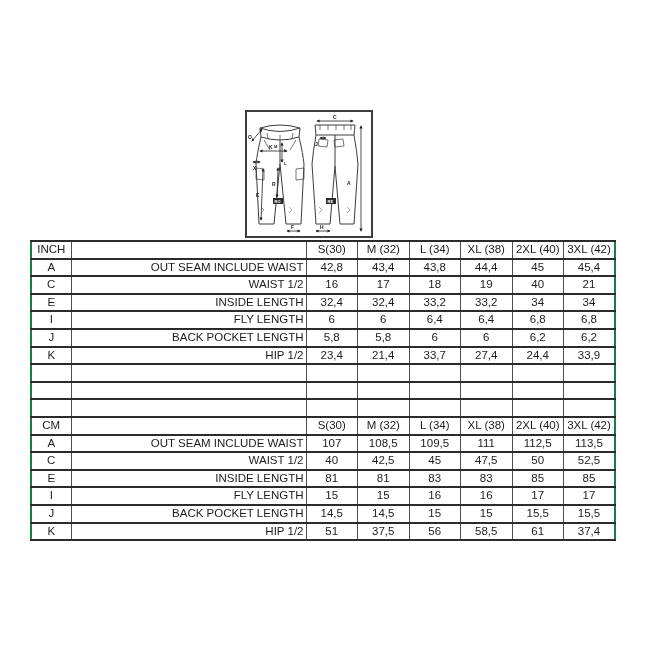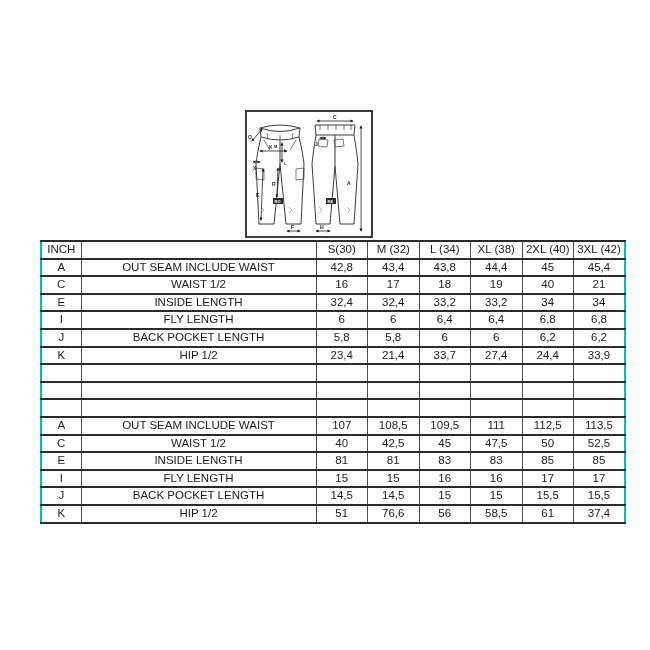--- a/index.html
+++ b/index.html
@@ -6,33 +6,33 @@
   body{
     width:650px;height:650px;position:relative;background:#ffffff;
     font-family:"Liberation Sans",sans-serif;color:#1c1c1c;
   }
   .diagram-box{
     position:absolute;left:245px;top:110px;width:124px;height:124px;
     border:2px solid #3d3d3d;background:#ffffff;
   }
   .diagram-box svg{display:block;}
   table.size{
-    position:absolute;left:40px;top:240px;width:586px;
+    position:absolute;left:30px;top:240px;width:586px;
     border-collapse:collapse;table-layout:fixed;
-    border:2px solid #14b8a6;
+    border:2px solid #15803d;
     font-size:11.5px;
   }
   table.size td{
     border-left:1px solid #4f4f4f;border-right:1px solid #4f4f4f;
     border-top:2px solid #2b2b2b;border-bottom:2px solid #2b2b2b;
     height:15.6px;line-height:15.6px;padding:0 2px;
     overflow:hidden;white-space:nowrap;
   }
   td.code{text-align:center;}
-  td.desc{text-align:center;padding-left:5px;}
+  td.desc{text-align:right;padding-left:5px;}
   td.val{text-align:center;}
   .dlabel{font-size:5px;font-weight:bold;fill:#1a1a1a;}
   .dlabel-sm{font-size:4px;font-weight:bold;fill:#1a1a1a;}
   .dlabel-inv{font-size:4px;font-weight:bold;fill:#ffffff;}
 </style>
 </head>
 <body>
 
 <div class="diagram-box">
   <svg viewBox="0 0 124 124" width="124" height="124">
@@ -210,20 +210,30 @@
     <td class="code"></td>
         <td class="desc"></td>
     <td></td>
         <td></td>
     <td></td>
         <td></td>
     <td></td>
         <td></td>
   </tr>
 
+  <tr>
+    <td class="code">CM</td>
+    <td class="desc"></td>
+    <td class="val">S(30)</td>
+    <td class="val">M (32)</td>
+    <td class="val">L (34)</td>
+    <td class="val">XL (38)</td>
+    <td class="val">2XL (40)</td>
+    <td class="val">3XL (42)</td>
+  </tr>
 
   <tr>
     <td class="code">A</td>
     <td class="desc">OUT SEAM INCLUDE WAIST</td>
     <td class="val">107</td>
     <td class="val">108,5</td>
     <td class="val">109,5</td>
     <td class="val">111</td>
     <td class="val">112,5</td>
     <td class="val">113,5</td>
@@ -265,20 +275,20 @@
     <td class="val">14,5</td>
     <td class="val">15</td>
     <td class="val">15</td>
     <td class="val">15,5</td>
     <td class="val">15,5</td>
   </tr>
   <tr>
     <td class="code">K</td>
     <td class="desc">HIP 1/2</td>
     <td class="val">51</td>
-    <td class="val">76,6</td>
+    <td class="val">37,5</td>
     <td class="val">56</td>
     <td class="val">58,5</td>
     <td class="val">61</td>
     <td class="val">37,4</td>
   </tr>
   </tbody>
 </table>
 
 </body></html>

